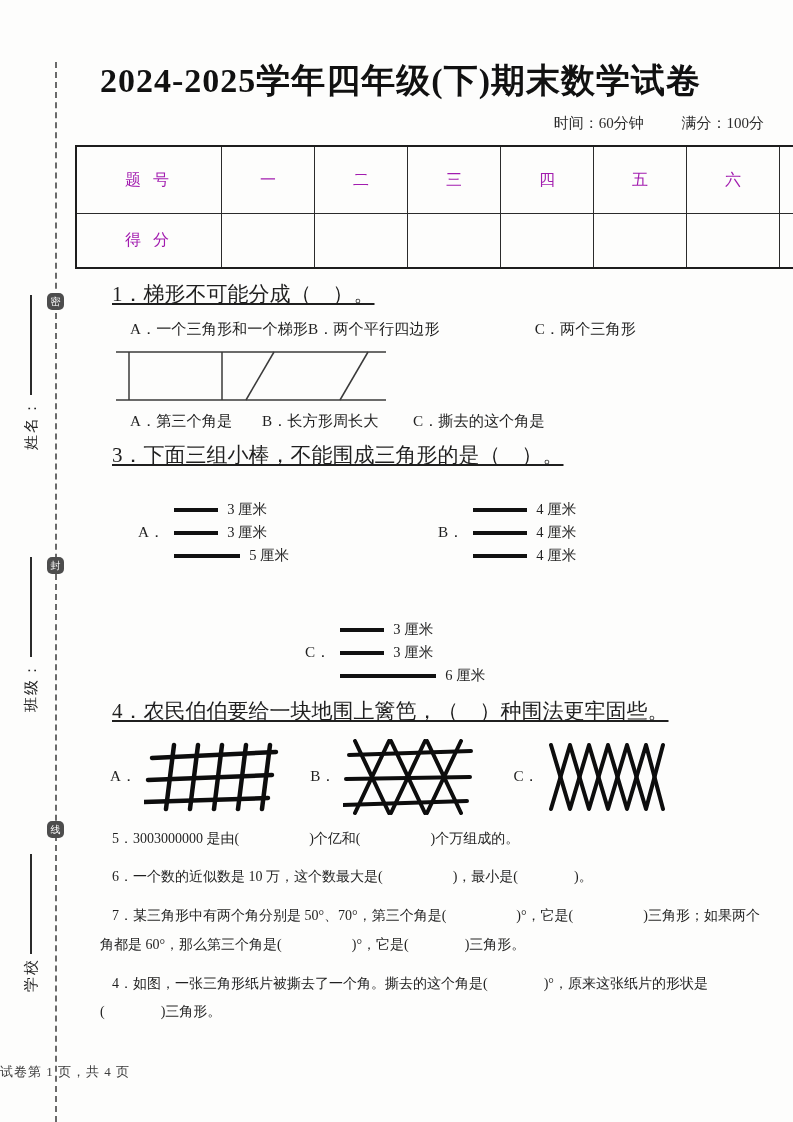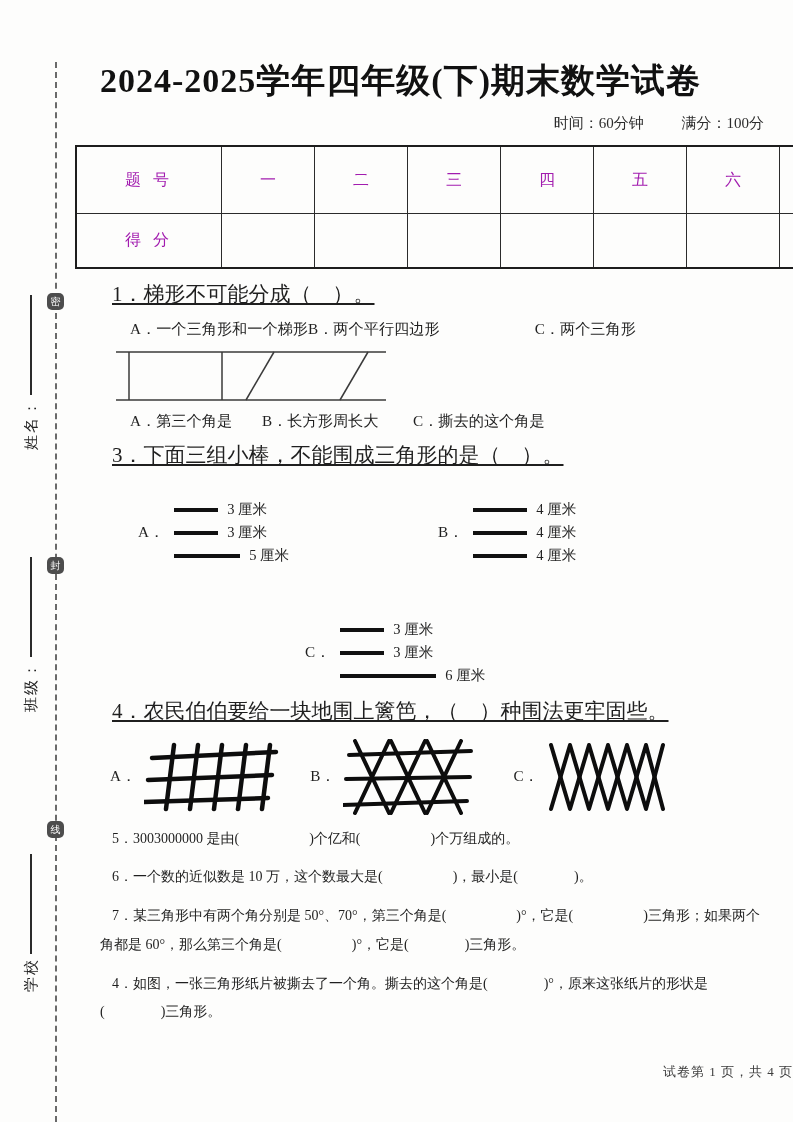--- a/index.html
+++ b/index.html
@@ -80,21 +80,21 @@
   .stick-label{font-size:14.5px;color:#222;}
   
   .fence-row{display:flex;align-items:center;margin:10px 0 0 10px;}
   .fence-label{font-size:15.2px;margin-right:8px;}
   .fl-b{margin-left:26px;}
   .fl-c{margin-left:38px;}
   
   p.fill{font-size:14px;line-height:2.05;margin:10px 0 0 0;text-indent:12px;}
   
   .footer{
-    position:absolute;left:0;top:1063px;width:793px;text-align:right;
+    position:absolute;left:0;top:1063px;width:793px;text-align:left;
     font-size:13px;color:#3d3d3d;letter-spacing:1px;
   }
   svg{display:block;}
 </style>
 </head>
 <body>
 
 <div class="page">
 
   <div class="seal-dash-line"></div>

